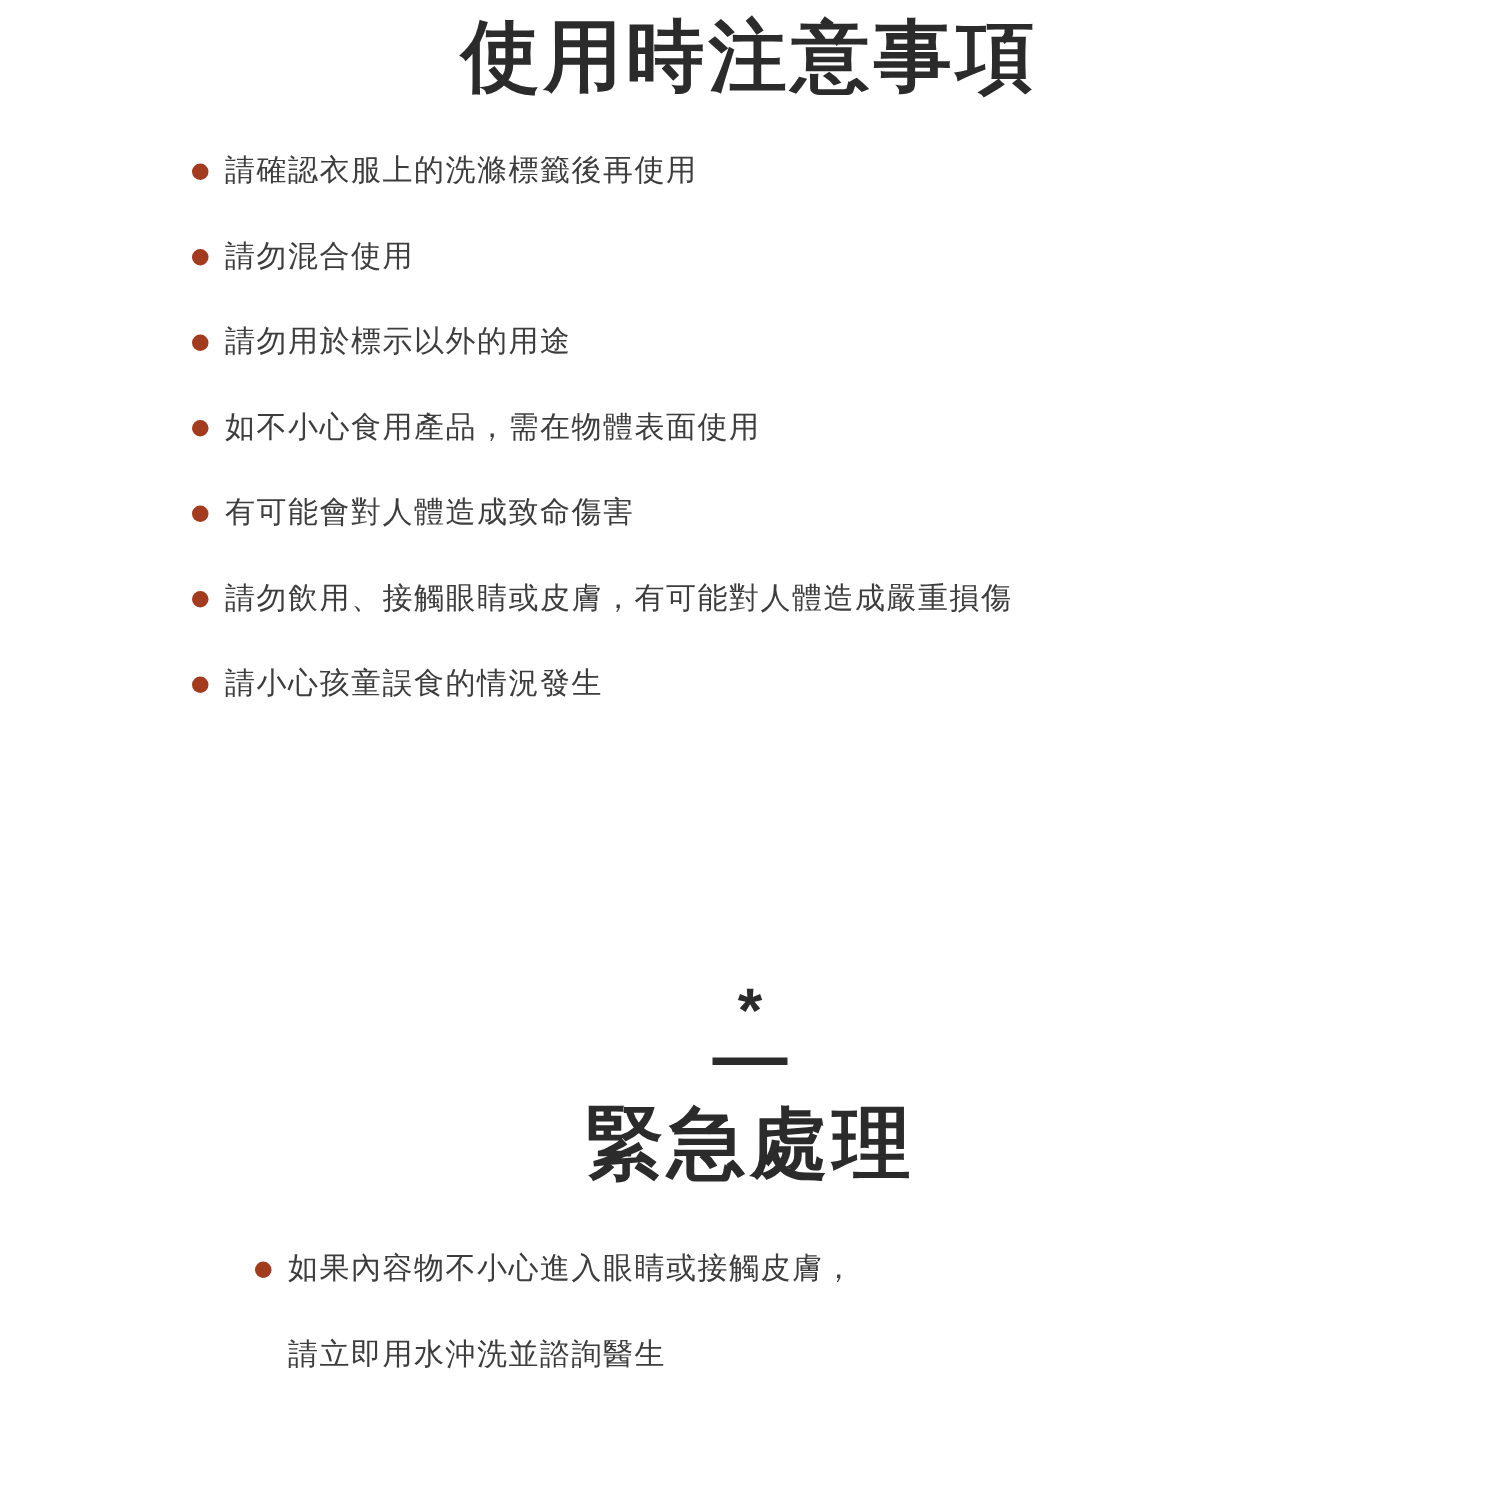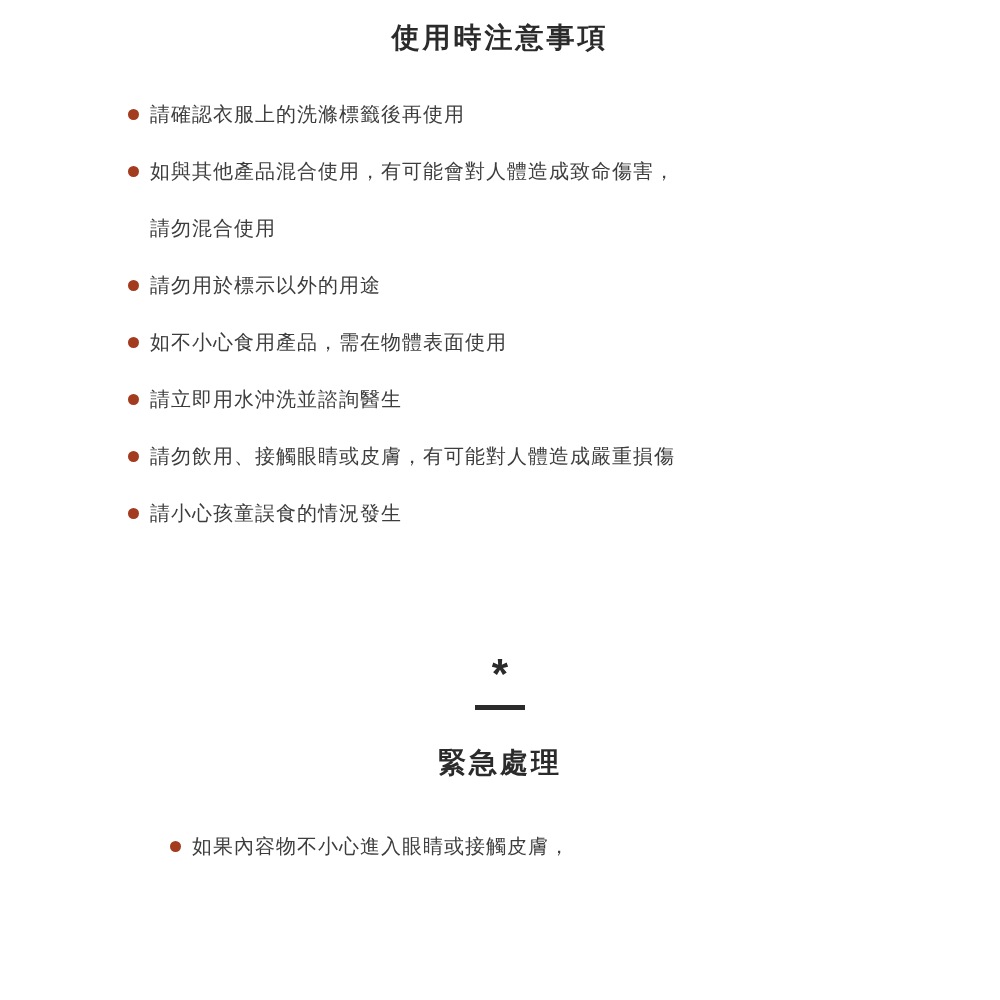--- a/index.html
+++ b/index.html
@@ -14,21 +14,21 @@
     margin: 0 auto;
     background: var(--page-bg, #ffffff);
     font-family: "Liberation Sans", "DejaVu Sans", sans-serif;
     overflow: hidden;
   }
   .section-title {
     position: absolute;
     left: 0;
     width: 1000px;
     text-align: center;
-    font-size: 28px;
+    font-size: 52px;
     line-height: 52px;
     font-weight: 700;
     letter-spacing: 3px;
     color: var(--title-color, #2b2b2b);
     white-space: nowrap;
   }
   .title-precautions { top: 12px; }
   .title-emergency  { top: 737px; }
 
   .list {
@@ -86,38 +86,37 @@
 
   <div class="list list-precautions">
 
     <div class="item">
       <span class="dot"></span>
       <div class="line">請確認衣服上的洗滌標籤後再使用</div>
     </div>
 
     <div class="item">
       <span class="dot"></span>
-      <div class="line">如與其他產品混合使用，有可能會對人體造成致命傷害，</div>
       <div class="line">請勿混合使用</div>
     </div>
 
 
     <div class="item">
       <span class="dot"></span>
       <div class="line">請勿用於標示以外的用途</div>
     </div>
 
     <div class="item">
       <span class="dot"></span>
       <div class="line">如不小心食用產品，需在物體表面使用</div>
     </div>
 
     <div class="item">
       <span class="dot"></span>
-      <div class="line">請立即用水沖洗並諮詢醫生</div>
+      <div class="line">有可能會對人體造成致命傷害</div>
     </div>
 
     <div class="item">
       <span class="dot"></span>
       <div class="line">請勿飲用、接觸眼睛或皮膚，有可能對人體造成嚴重損傷</div>
     </div>
 
     <div class="item">
       <span class="dot"></span>
       <div class="line">請小心孩童誤食的情況發生</div>
@@ -128,18 +127,19 @@
   <div class="divider-star">*</div>
   <div class="divider-line"></div>
 
   <div class="section-title title-emergency">緊急處理</div>
 
   <div class="list list-emergency">
 
     <div class="item">
       <span class="dot"></span>
       <div class="line">如果內容物不小心進入眼睛或接觸皮膚，</div>
+      <div class="line">請立即用水沖洗並諮詢醫生</div>
     </div>
 
 
   </div>
 
 </div>
 
 </body></html>

